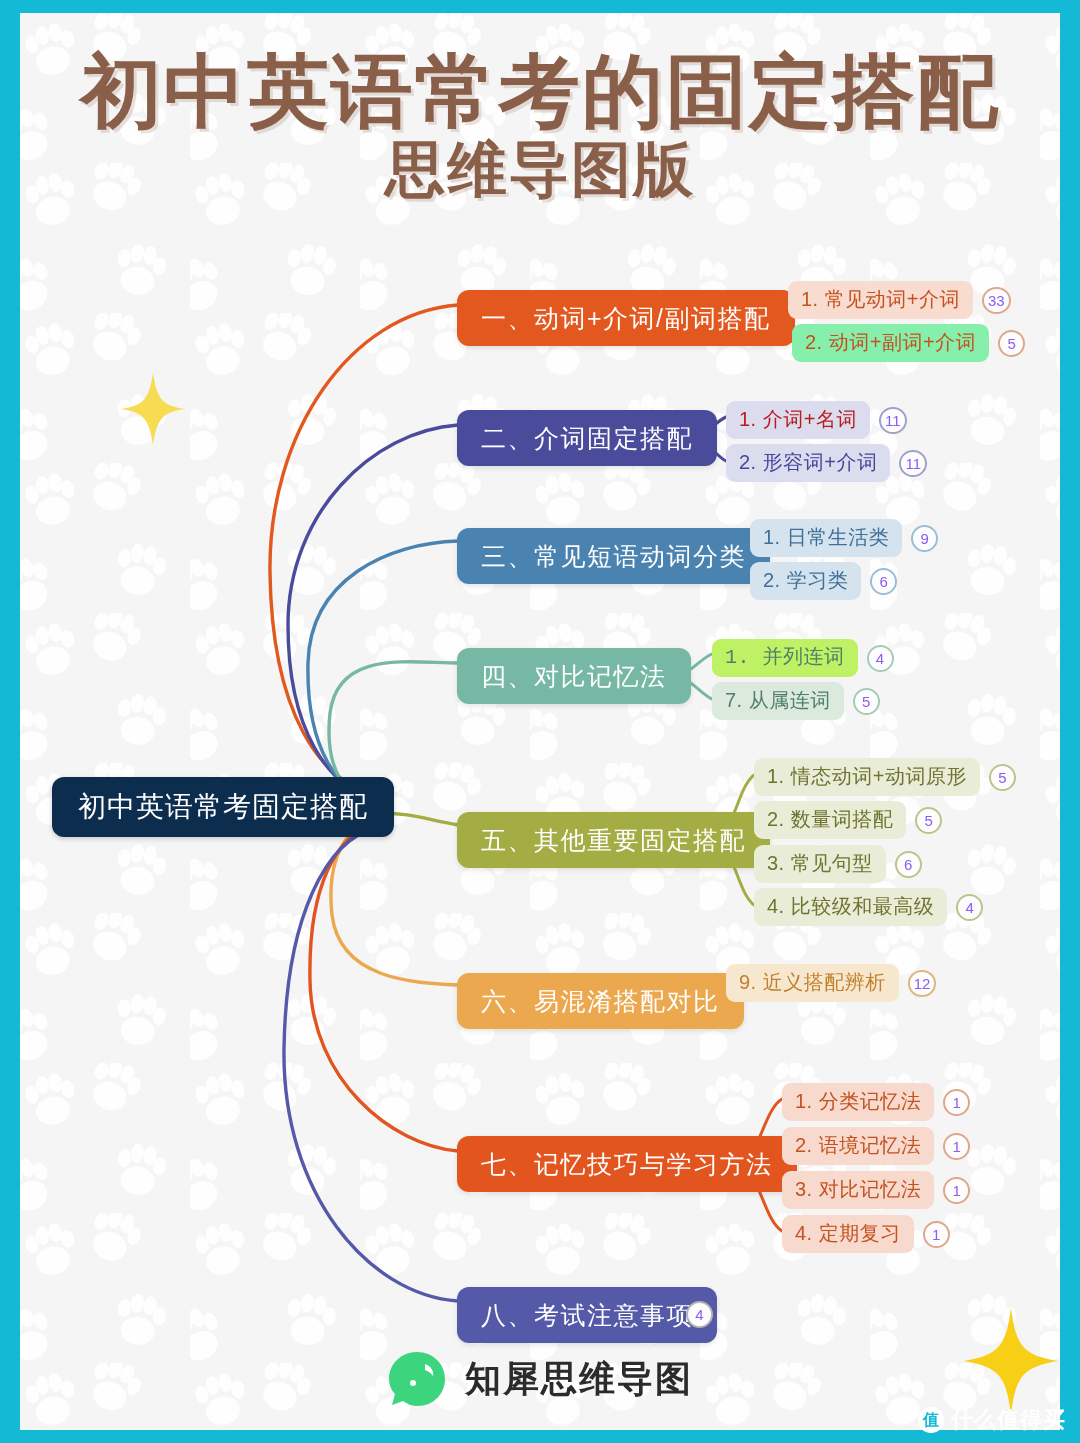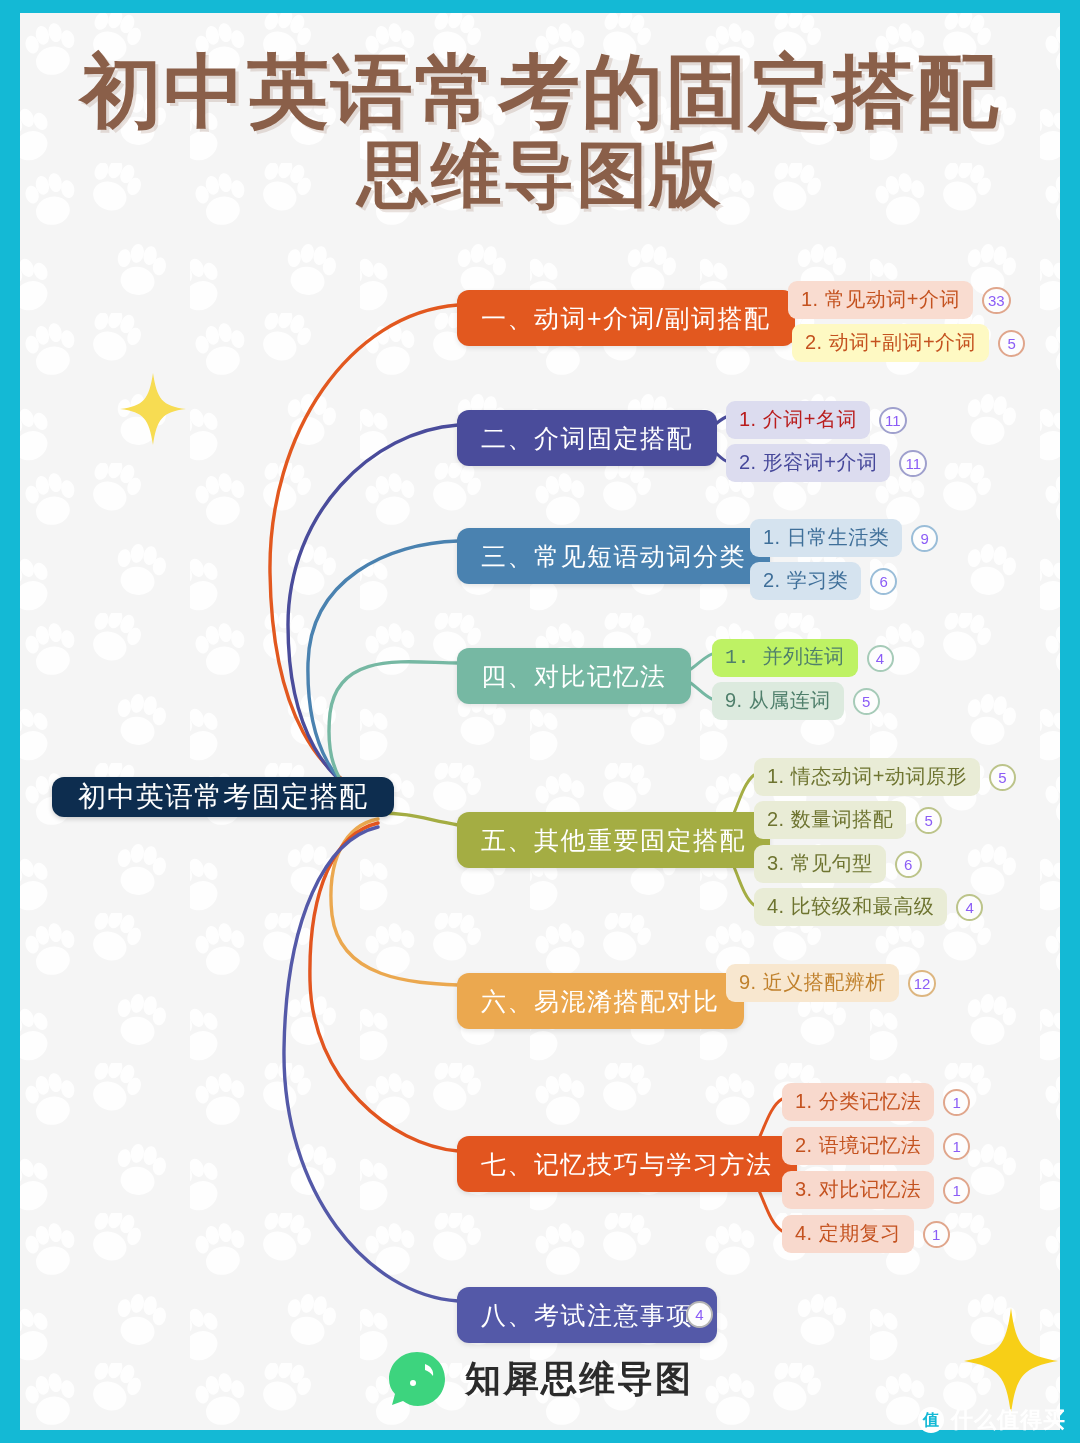--- a/index.html
+++ b/index.html
@@ -36,41 +36,41 @@
   }
   .title-line {
     font-family: "DejaVu Sans", sans-serif;
     font-weight: 700;
     color: #8a5f49;
     letter-spacing: 2px;
     line-height: 1.02;
     text-shadow: 3px 3px 0 rgba(138,95,73,0.18);
   }
   #title-line1 { font-size: 80px; transform: scaleX(1.02); }
-  #title-line2 { font-size: 71px; margin-top: 6px; }
+  #title-line2 { font-size: 60px; margin-top: 6px; }
 
   
   #map { position: absolute; inset: 0; z-index: 3; }
 
   
   .node {
     position: absolute;
     display: flex; align-items: center; justify-content: center;
     z-index: 6;
     white-space: nowrap;
   }
   .root-node {
     background: #0d2d4f;
     border-radius: 12px;
     color: #ffffff;
     font-size: 28px;
     font-weight: 500;
     letter-spacing: 1px;
     padding: 0 26px;
-    height: 40px;
+    height: 60px;
     box-shadow: 0 2px 5px rgba(0,0,0,0.18);
   }
   .branch-node {
     border-radius: 12px;
     color: #ffffff;
     font-size: 25px;
     font-weight: 500;
     letter-spacing: 1.5px;
     padding: 0 24px;
     height: 56px;
@@ -213,21 +213,21 @@
     </div>
 
     <div class="node branch-node" style="left:437px; top:277px; background:#e2581f;">
       <span>一、动词+介词/副词搭配</span>
     </div>
     <div class="sub-wrap" style="left:768px; top:268px;">
       <span class="sub-node" style="background:#f9dcd0; color:#c4521f;">1. 常见动词+介词</span>
       <span class="badge" style="border-color:#e0a68c;">33</span>
     </div>
     <div class="sub-wrap" style="left:772px; top:311px;">
-      <span class="sub-node" style="background:#fef9c3; color:#c4521f;">2. 动词+副词+介词</span>
+      <span class="sub-node" style="background:#86efac; color:#c4521f;">2. 动词+副词+介词</span>
       <span class="badge" style="border-color:#e0a68c;">5</span>
     </div>
 
     <div class="node branch-node" style="left:437px; top:397px; background:#4a4c9b;">
       <span>二、介词固定搭配</span>
     </div>
     <div class="sub-wrap" style="left:706px; top:388px;">
       <span class="sub-node" style="background:#dcdcef; color:#b91c1c;">1. 介词+名词</span>
       <span class="badge" style="border-color:#9fa0cd;">11</span>
     </div>
@@ -249,21 +249,21 @@
     </div>
 
     <div class="node branch-node" style="left:437px; top:635px; background:#76b8a3;">
       <span>四、对比记忆法</span>
     </div>
     <div class="sub-wrap" style="left:692px; top:626px;">
       <span class="sub-node" style="background:#bef264; color:#4f7f6b;font-family:Liberation Mono, monospace;">1. 并列连词</span>
       <span class="badge" style="border-color:#a6cbb8;">4</span>
     </div>
     <div class="sub-wrap" style="left:692px; top:669px;">
-      <span class="sub-node" style="background:#dceade; color:#4f7f6b;">9. 从属连词</span>
+      <span class="sub-node" style="background:#dceade; color:#4f7f6b;">7. 从属连词</span>
       <span class="badge" style="border-color:#a6cbb8;">5</span>
     </div>
 
     <div class="node branch-node" style="left:437px; top:799px; background:#a4ad43;">
       <span>五、其他重要固定搭配</span>
     </div>
     <div class="sub-wrap" style="left:734px; top:745px;">
       <span class="sub-node" style="background:#e9ecd6; color:#6e7430;">1. 情态动词+动词原形</span>
       <span class="badge" style="border-color:#bcc48a;">5</span>
     </div>

